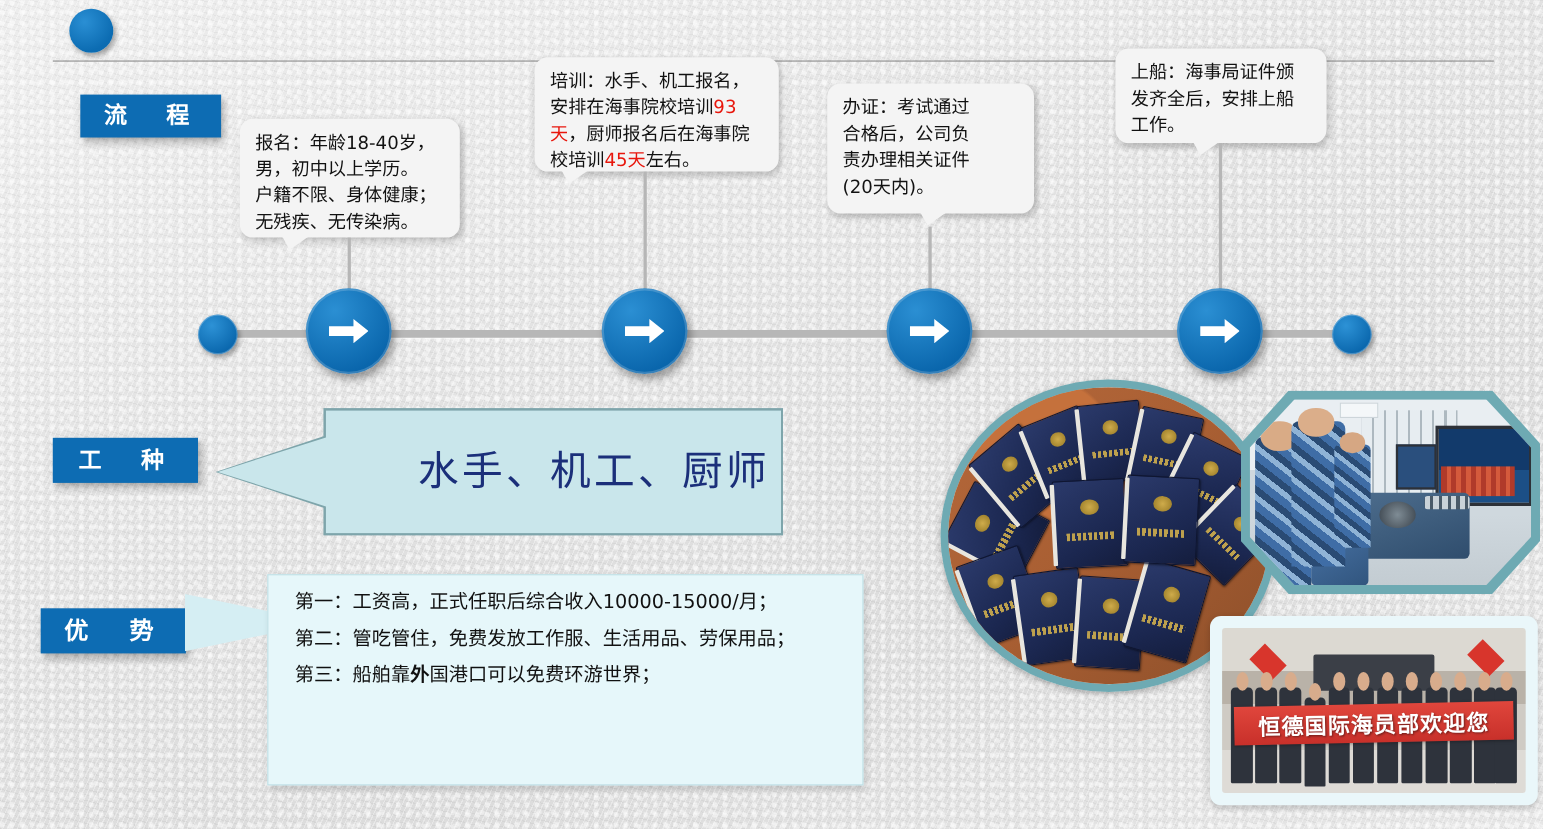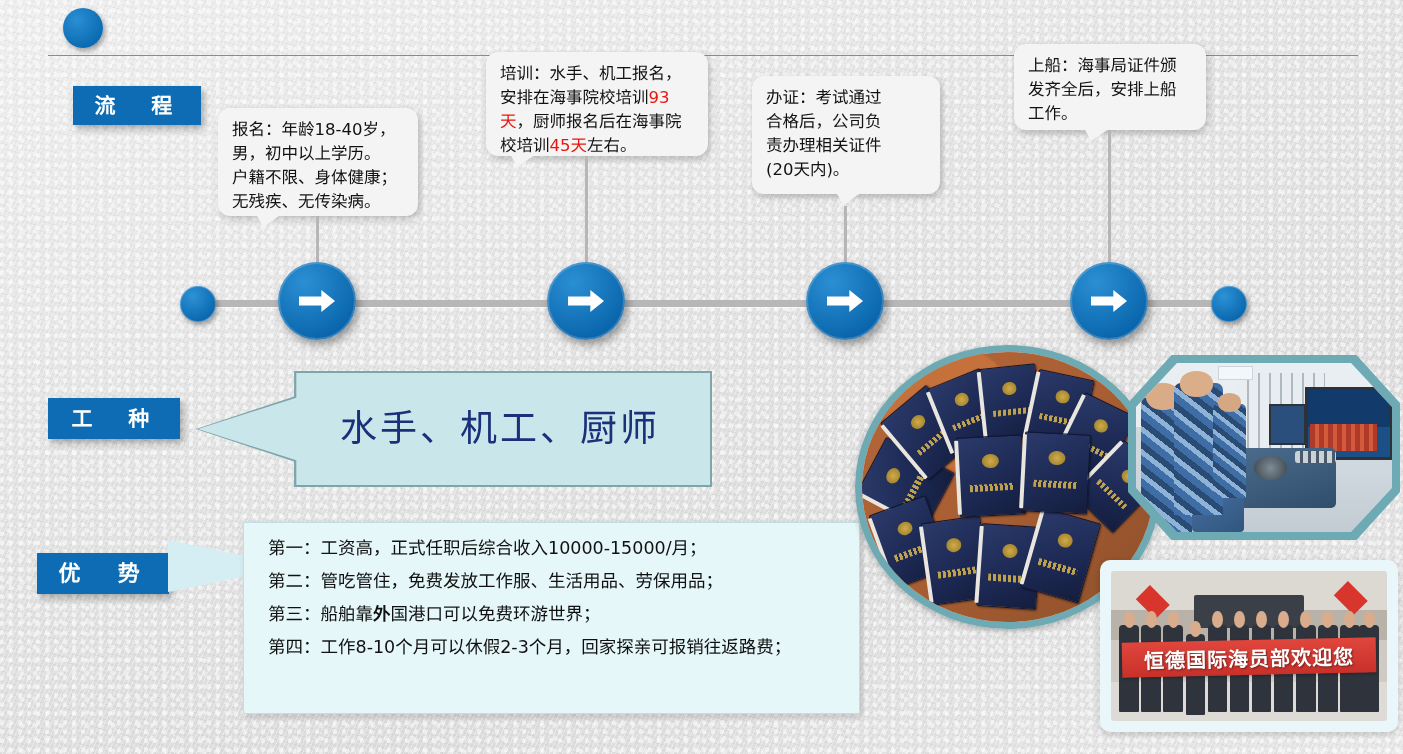--- a/index.html
+++ b/index.html
@@ -102,26 +102,26 @@
   #job-arrow-fill{
     position:absolute;left:198px;top:373px;width:512px;height:112px;
     background:#c9e6eb;
     -webkit-clip-path:polygon(19.2% 0,100% 0,100% 100%,19.2% 100%,19.2% 78%,0 50%,19.2% 22%);
     clip-path:polygon(19.2% 0,100% 0,100% 100%,19.2% 100%,19.2% 78%,0 50%,19.2% 22%);
   }
   #job-text{
     position:absolute;left:300px;top:398px;width:400px;height:62px;
     font-family:"DejaVu Serif","Liberation Serif",serif;
     font-size:37px;line-height:62px;color:#1b2f7a;letter-spacing:3px;
-    text-align:center;
+    text-align:right;
   }
 
   
   #adv-panel{
-    position:absolute;left:243px;top:522px;width:617px;height:192px;
+    position:absolute;left:243px;top:522px;width:542px;height:192px;
     background:#e6f7fa;border:1px solid #bfdfe5;
     box-shadow:2px 3px 6px rgba(0,0,0,.16);
     box-sizing:border-box;padding:9px 0 0 24px;
   }
   #adv-tail{
     position:absolute;left:168px;top:540px;width:86px;height:52px;
     background:#d5eef3;
     clip-path:polygon(0 0,100% 34%,100% 66%,0 100%);
   }
   .adv-line{
@@ -267,21 +267,20 @@
 
 <div id="job-arrow-outline"></div>
 <div id="job-arrow-fill"></div>
 <div id="job-text">水手、机工、厨师</div>
 
 <div id="adv-tail"></div>
 <div id="adv-panel">
   <div class="adv-line">第一：工资高，正式任职后综合收入10000-15000/月；</div>
   <div class="adv-line">第二：管吃管住，免费发放工作服、生活用品、劳保用品；</div>
   <div class="adv-line">第三：船舶靠<b>外</b>国港口可以免费环游世界；</div>
-  <div class="adv-line">第四：工作8-10个月可以休假2-3个月，回家探亲可报销往返路费；</div>
 </div>
 
 <div id="photo-oval">
   <div class="oval-inner">
     <div class="cert" style="left:4%;top:34%;width:21%;height:28%;transform:rotate(-62deg);">
         <span class="edge"></span>
       </div>
     <div class="cert" style="left:12%;top:16%;width:20%;height:27%;transform:rotate(-40deg);">
         <span class="edge"></span>
       </div>

